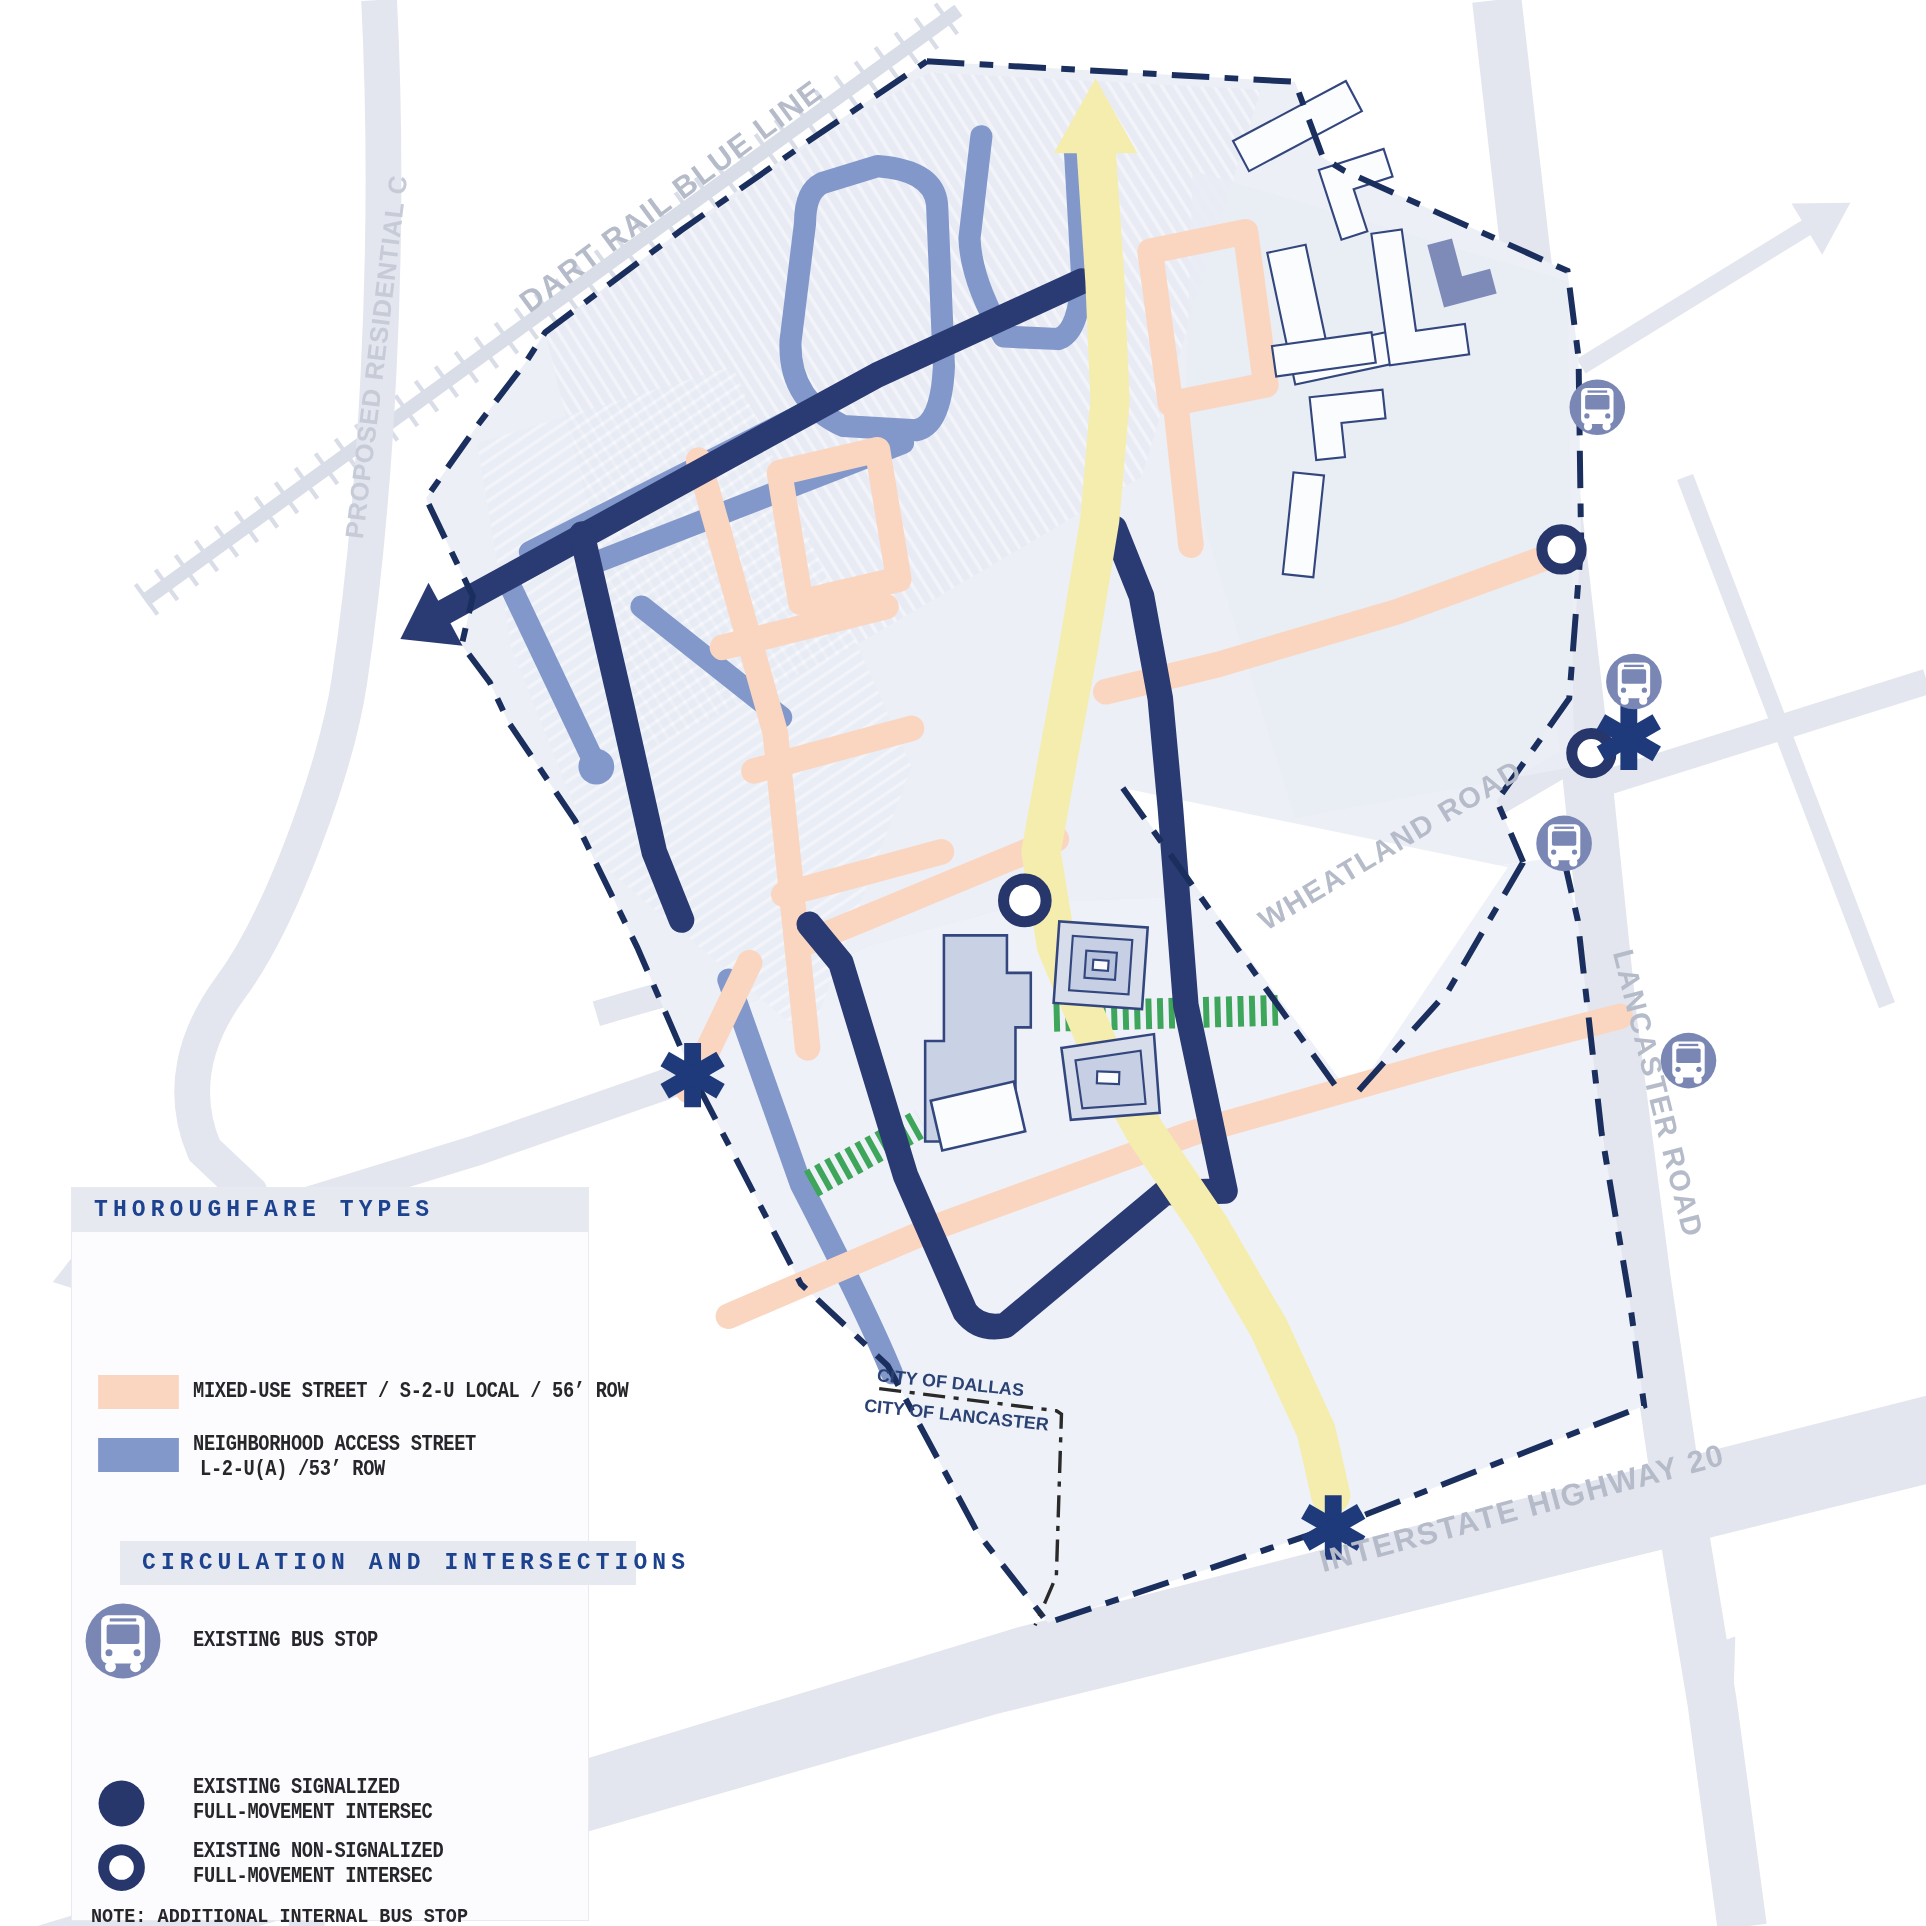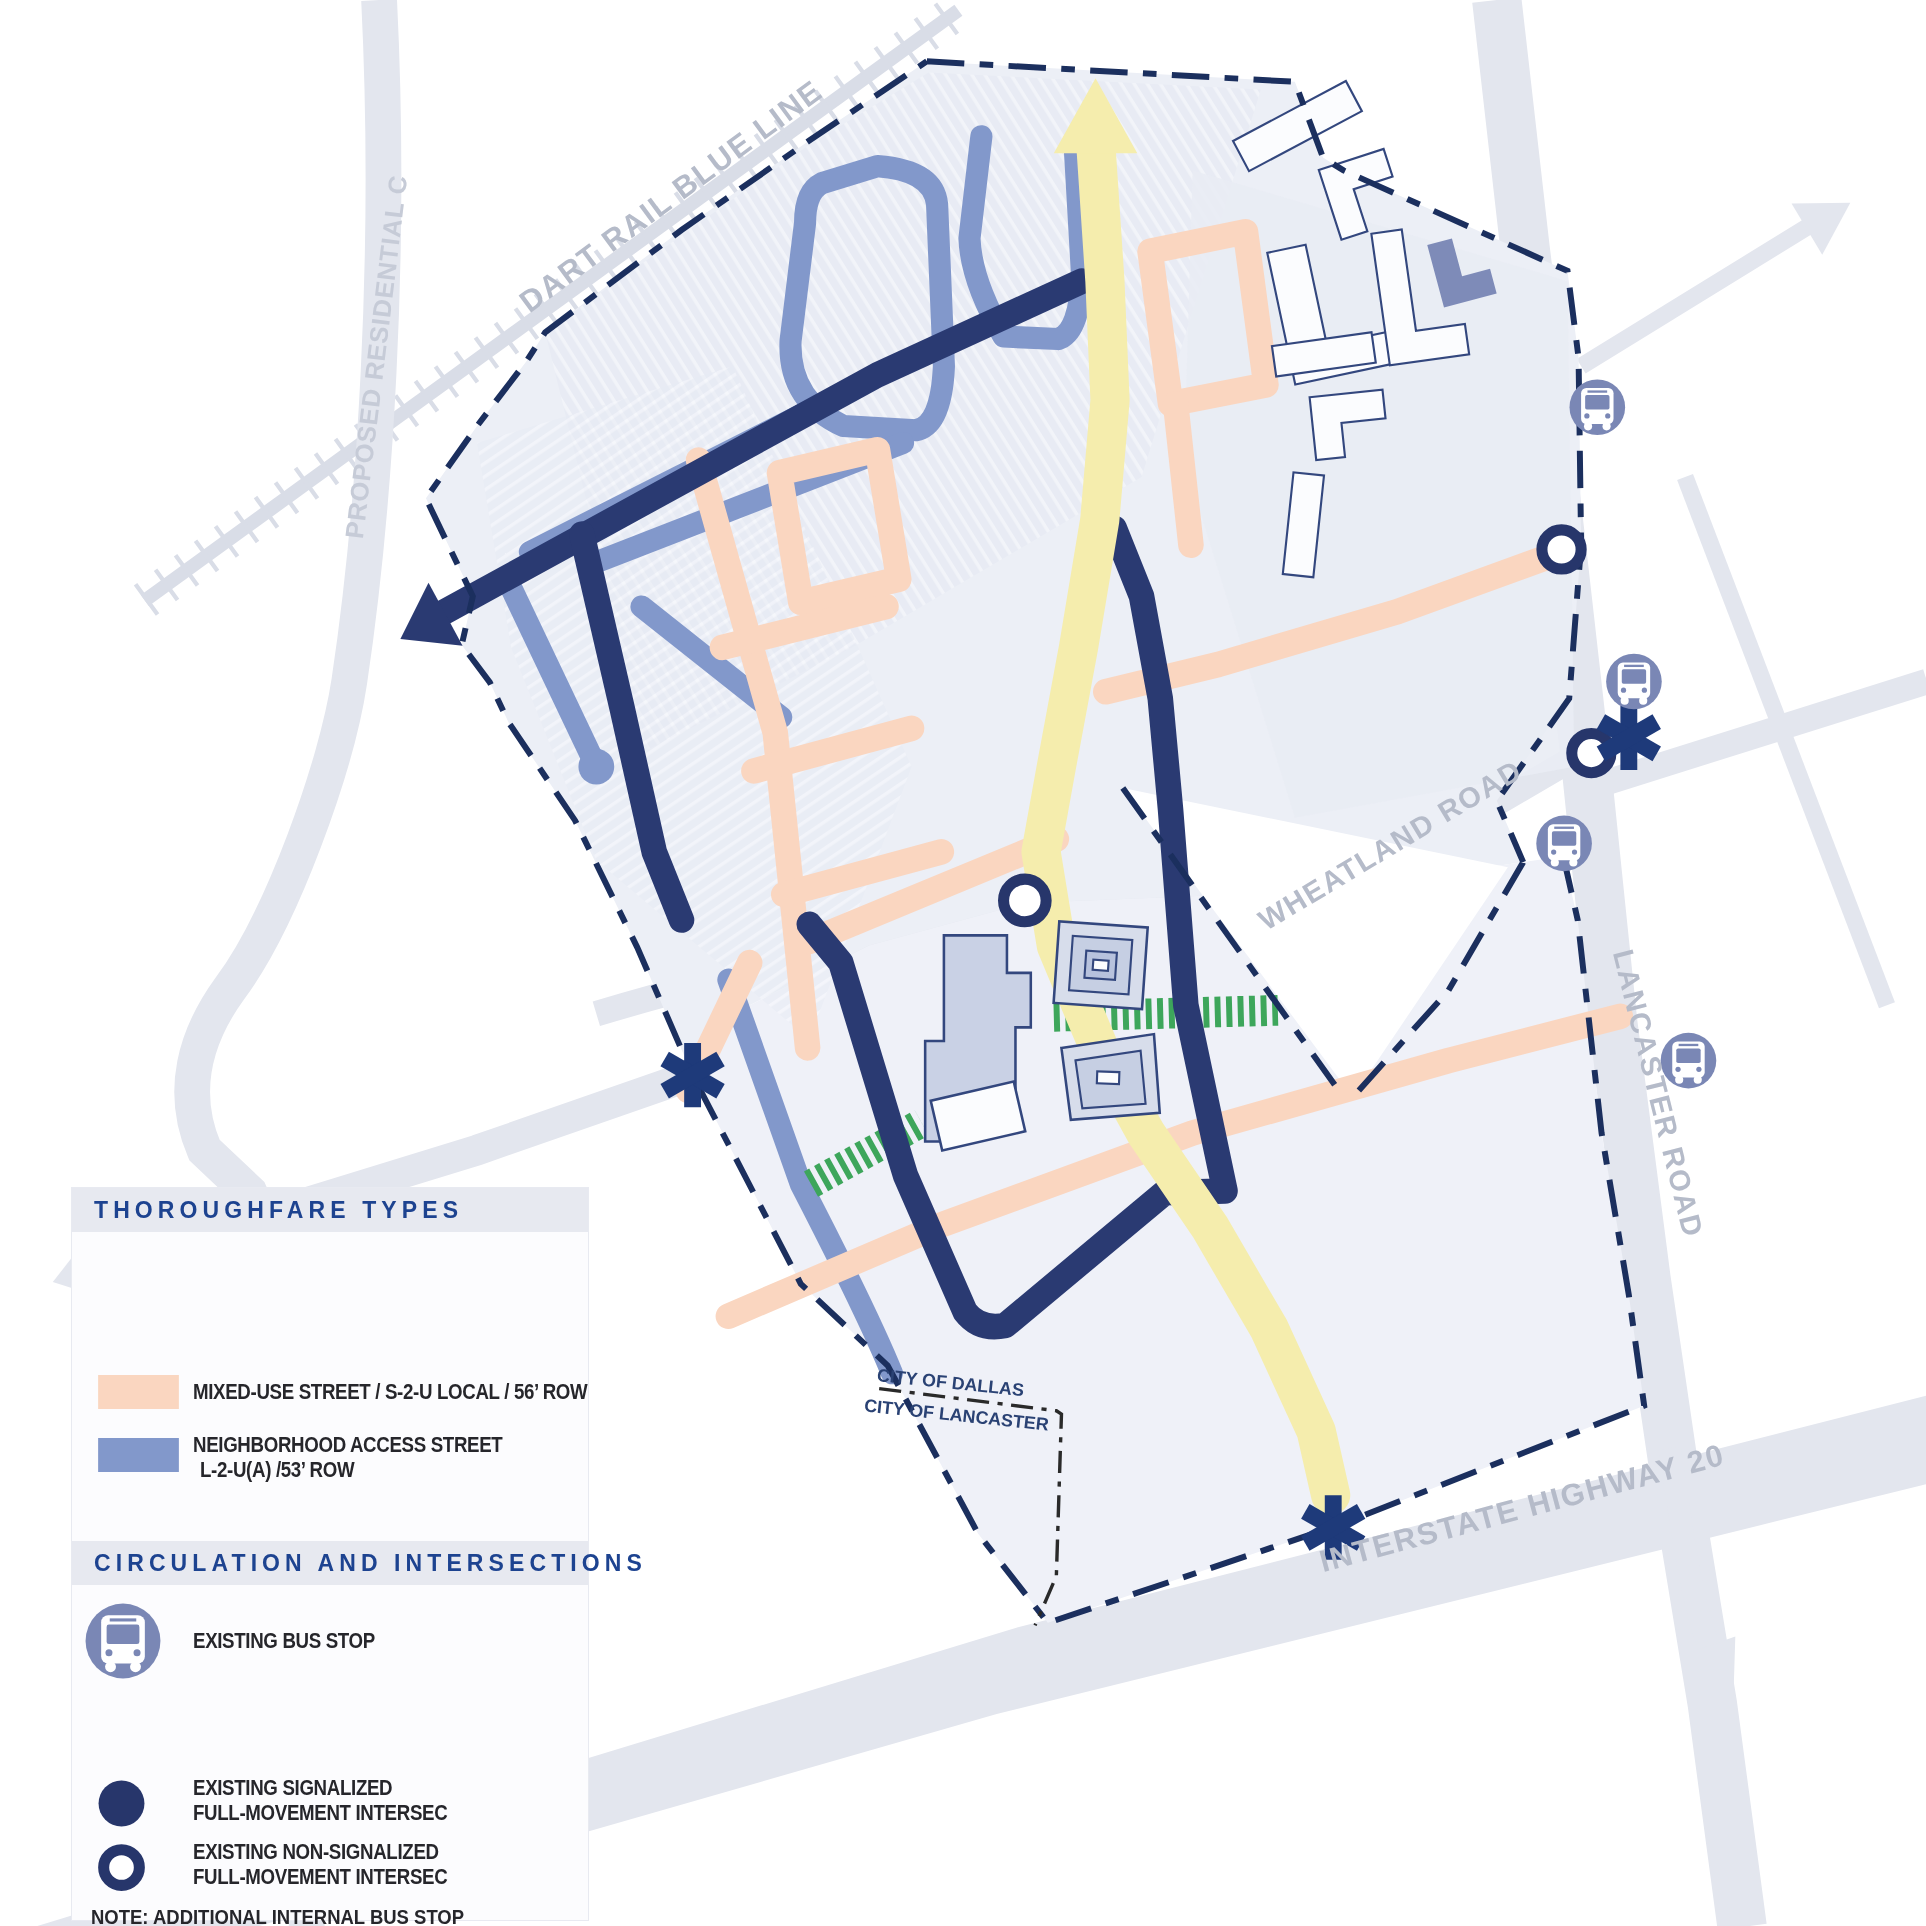--- a/index.html
+++ b/index.html
@@ -2,21 +2,21 @@
 <html style="font-size:13.6px"><head>
 <meta charset="utf-8">
 <style>
   html,body{margin:0;padding:0;background:#ffffff;}
   .stage{position:relative;width:1927px;height:1927px;background:#ffffff;overflow:hidden;
          font-family:"Liberation Sans", sans-serif;}
   .map-svg{position:absolute;left:0;top:0;}
 
   
   .legend{position:absolute;left:71px;top:1187px;width:518px;height:734px;
-          background:#FCFCFE;border:0.9px solid #E8EAF1;box-sizing:border-box;}
+          background:#FCFCFE;border:0.9px solid #E8EAF1;box-sizing:border-box;font-family:Liberation Mono, monospace;}
   .lg-header{position:absolute;left:0;width:100%;height:44px;background:#E7E9F0;
              color:#1D4390;font-weight:bold;font-size:23px;letter-spacing:5.1px;
              line-height:44px;padding-left:22px;box-sizing:border-box;white-space:nowrap;}
   .lg-row{position:absolute;left:0;width:100%;height:37px;}
   .lg-swatch{position:absolute;left:25.6px;width:81px;height:34px;}
   .lg-label{position:absolute;left:121px;top:0;font-weight:bold;font-size:22px;color:#26262B;
             transform:scaleX(.85);transform-origin:0 50%;letter-spacing:-0.4px;white-space:nowrap;
             line-height:34px;}
   .lg-label2{line-height:24px;}
   .lg-note{position:absolute;left:19px;font-weight:bold;font-size:21px;color:#26262B;
@@ -212,21 +212,21 @@
 
   <div class="lg-row" style="top:245px;height:55px;text-align:right;">
     <svg class="lg-swatch" style="top:5.1px;" width="81" height="34" viewBox="0 0 95 40">
       <rect width="95" height="40" fill="#8298CB"></rect>
         </svg>
     <div class="lg-label lg-label2" style="top:0;">NEIGHBORHOOD ACCESS STREET</div>
     <div class="lg-label lg-label2" style="top:25px;left:128px;">L-2-U(A) /53’ ROW</div>
   </div>
 
 
-  <div class="lg-header" style="top:353px;">CIRCULATION AND INTERSECTIONS</div>
+  <div class="lg-header" style="top:353px;margin-left:48px;">CIRCULATION AND INTERSECTIONS</div>
 
   <div class="lg-row" style="top:414px;height:77px;">
     <svg class="lg-icon" style="top:0;" width="78" height="78" viewBox="-50 -50 100 100">
       <use href="#bus-icon" x="-50" y="-50" width="100" height="100"></use>
         </svg>
     <div class="lg-label" style="line-height:78px;">EXISTING BUS STOP</div>
   </div>
 
 
   <div class="lg-row" style="top:588px;height:55px;">

